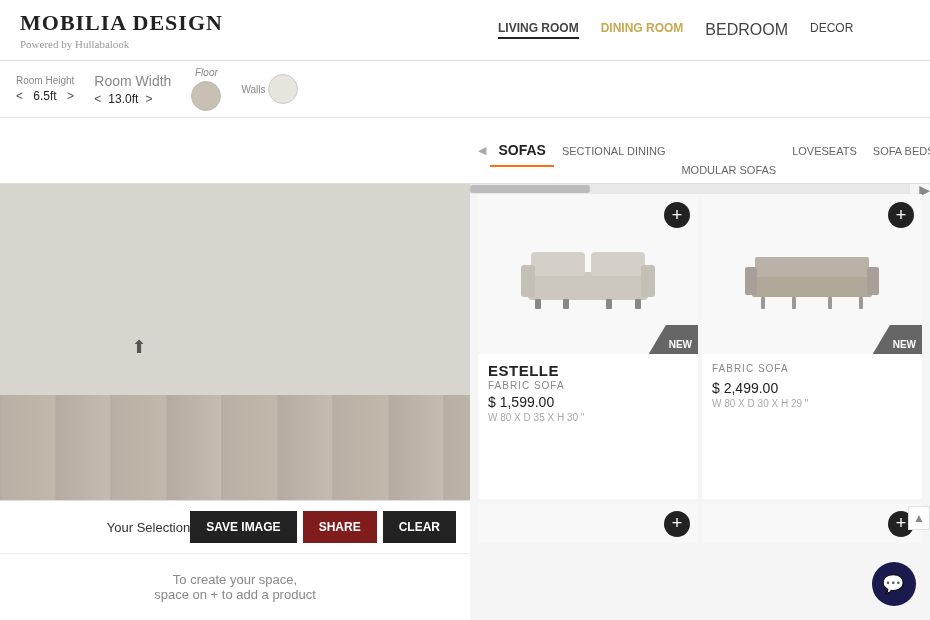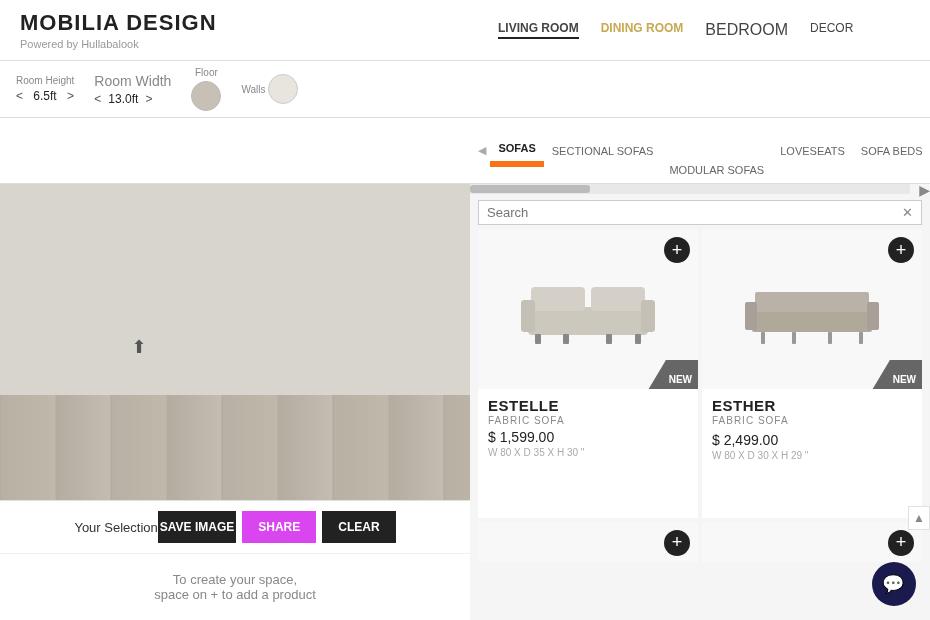--- a/index.html
+++ b/index.html
@@ -2,21 +2,21 @@
 <html><head>
   <meta charset="utf-8">
   <style>
     * { box-sizing: border-box; margin: 0; padding: 0; }
     body { font-family: Arial, sans-serif; background: #f5f5f5; width: 930px; height: 620px; overflow: hidden; display: flex; flex-direction: column; }
   </style>
 </head>
 <body>
 
 <div style="display:flex; align-items:center; background:#fff; border-bottom:1px solid #ddd; padding:10px 20px;">
-  <div style="flex:0 0 470px;">
+  <div style="flex:0 0 470px;font-family:Liberation Serif, serif;">
     <div style="font-size:22px;font-weight:bold;color:#222;letter-spacing:1px;">MOBILIA DESIGN</div>
     <div style="font-size:11px;color:#999;margin-top:2px;">Powered by Hullabalook</div>
   </div>
   <div style="flex:1; display:flex; gap:22px; padding-left:8px;">
     <span style="font-size:12px;color:#444;cursor:pointer;padding-bottom:2px;border-bottom:2px solid #222;font-weight:bold;">LIVING ROOM</span>
     <span style="font-size:12px;color:#c8a850;cursor:pointer;font-weight:bold;">DINING ROOM</span>
     <span style="font-size:16px;color:#444;cursor:pointer;">BEDROOM</span>
     <span style="font-size:12px;color:#444;cursor:pointer;">DECOR</span>
   </div>
 </div>
@@ -32,86 +32,82 @@
       </div>
     </div>
     <div>
       <div style="font-size:14px;color:#888;margin-bottom:3px;">Room Width</div>
       <div style="display:flex;align-items:center;gap:3px;">
         <button style="font-size:12px;border:none;background:none;cursor:pointer;color:#555;">&lt;</button>
         <span style="font-size:12px;color:#222;min-width:38px;text-align:center;">13.0ft</span>
         <button style="font-size:12px;border:none;background:none;cursor:pointer;color:#555;">&gt;</button>
       </div>
     </div>
-    <div style="display:flex;flex-direction:column;align-items:center;gap:3px;">
+    <div style="display:flex;flex-direction:column;align-items:center;gap:3px;font-style:italic;">
       <div style="font-size:10px;color:#888;">Floor</div>
       <div style="width:30px;height:30px;border-radius:50%;background:#c8c0b4;border:1px solid #bbb;cursor:pointer;"></div>
     </div>
     <div style="display:flex;flex-direction:row;align-items:center;gap:3px;">
       <div style="font-size:10px;color:#888;">Walls</div>
       <div style="width:30px;height:30px;border-radius:50%;background:#e8e4de;border:1px solid #ccc;cursor:pointer;"></div>
     </div>
   </div>
   <div style="flex:1;"></div>
 </div>
 
 <div style="display:flex; background:#fff; border-bottom:1px solid #ddd;">
   <div style="flex:0 0 470px;"></div>
   <div style="flex:1; display:flex; align-items:center; padding:0 4px; overflow:hidden;">
     <span style="font-size:11px;color:#aaa;cursor:pointer;padding:0 4px;">◀</span>
-    <span style="font-size:11px;color:#222;font-weight:bold;padding:7px 8px;border-bottom:6px solid #f97316;white-space:nowrap;cursor:pointer;">SOFAS</span>
-    <span style="font-size:11px;color:#666;padding:7px 8px;white-space:nowrap;cursor:pointer;">SECTIONAL SOFAS</span>
+    <span style="font-size:14px;color:#222;font-weight:bold;padding:7px 8px;border-bottom:2px solid #f97316;white-space:nowrap;cursor:pointer;">SOFAS</span>
+    <span style="font-size:11px;color:#666;padding:7px 8px;white-space:nowrap;cursor:pointer;">SECTIONAL DINING</span>
     <span style="font-size:11px;color:#666;padding:7px 8px;white-space:nowrap;cursor:pointer;margin-top:39px;">MODULAR SOFAS</span>
     <span style="font-size:11px;color:#666;padding:15px 8px;white-space:nowrap;cursor:pointer;">LOVESEATS</span>
     <span style="font-size:11px;color:#666;padding:2px 8px;white-space:nowrap;cursor:pointer;">SOFA BEDS</span>
 
   </div>
 </div>
 
 <div style="display:flex; flex:1; overflow:hidden;">
 
   <div style="width:470px;flex-shrink:0;display:flex;flex-direction:column;background:#f0eeea;">
 
     <div style="flex:1;position:relative;overflow:hidden;min-height:200px;">
 
       <div style="position:absolute;top:0;left:0;right:0;bottom:100px;background:#d8d4ce;"></div>
 
       <div style="position:absolute;bottom:0;left:0;right:0;height:105px;background:repeating-linear-gradient(90deg, #b0a898 0px, #b8b0a4 1px, #c0b8aa 55px, #b4aca0 56px, #c4bcb0 110px, #b0a898 111px);"></div>
 
       <div style="position:absolute;top:48%;left:28%;font-size:18px;color:#555;">⬆</div>
     </div>
 
-    <div style="padding:10px 14px;background:#fff;border-top:1px solid #e0e0e0;display:flex;align-items:center;justify-content:center;">
+    <div style="padding:10px 14px;background:#fff;border-top:1px solid #e0e0e0;display:flex;align-items:center;justify-content:flex-end;">
       <span style="font-size:13px;color:#333;font-weight:500;">Your Selection</span>
       <div style="display:flex;gap:6px;">
-        <button style="padding:9px 2px;font-size:12px;font-weight:bold;background:#222;color:#fff;border:none;cursor:pointer;">SAVE IMAGE</button>
-        <button style="padding:9px 16px;font-size:12px;font-weight:bold;background:#d946ef;color:#fff;border:none;cursor:pointer;">SHARE</button>
+        <button style="padding:9px 16px;font-size:12px;font-weight:bold;background:#222;color:#fff;border:none;cursor:pointer;">SAVE IMAGE</button>
+        <button style="padding:9px 16px;font-size:12px;font-weight:bold;background:#7f1d1d;color:#fff;border:none;cursor:pointer;">SHARE</button>
         <button style="padding:9px 16px;font-size:12px;font-weight:bold;background:#222;color:#fff;border:none;cursor:pointer;">CLEAR</button>
       </div>
     </div>
 
     <div style="padding:18px;text-align:center;background:#fff;border-top:1px solid #f0f0f0;">
       <div style="font-size:13px;color:#888;">To create your space,</div>
       <div style="font-size:13px;">
         <span style="color:#888;">space on + to add a product</span>
       </div>
     </div>
   </div>
 
   <div style="flex:1;display:flex;flex-direction:column;background:#f5f5f5;overflow:hidden;position:relative;">
 
     <div style="height:10px;background:#e8e8e8;position:relative;margin:0 20px 0 0;">
       <div style="position:absolute;left:0;top:1px;height:8px;width:120px;background:#bbb;border-radius:3px;cursor:pointer;"></div>
       <span style="position:absolute;right:-20px;top:-2px;font-size:14px;color:#888;cursor:pointer;">▶</span>
     </div>
 
-    <div style="display:flex;align-items:center;margin:6px 8px 4px;border:1px solid #ccc;background:#fff;padding:4px 8px;">
-      <input style="border: none; outline: none; flex: 1 1 0%; font-size: 13px; color: rgb(136, 136, 136);" placeholder="Search">
-      <span style="font-size:13px;color:#888;cursor:pointer;">✕</span>
-    </div>
 
     <div style="display:grid;grid-template-columns:repeat(2,1fr);gap:4px;padding:0 8px 8px;overflow-y:auto;flex:1;">
 
       <div style="background:#fff;position:relative;">
         <div style="height:160px;display:flex;align-items:center;justify-content:center;background:#f8f8f8;position:relative;overflow:hidden;">
 
           <svg width="150" height="75" viewBox="0 0 150 75">
 
             <rect x="15" y="35" width="120" height="28" rx="4" fill="#ccc8be"></rect>
 
@@ -153,21 +149,20 @@
             <rect x="24" y="60" width="4" height="12" rx="1" fill="#999"></rect>
             <rect x="55" y="60" width="4" height="12" rx="1" fill="#999"></rect>
             <rect x="91" y="60" width="4" height="12" rx="1" fill="#999"></rect>
             <rect x="122" y="60" width="4" height="12" rx="1" fill="#999"></rect>
           </svg>
           <button style="position:absolute;top:8px;right:8px;width:26px;height:26px;border-radius:50%;background:#222;color:#fff;border:none;font-size:18px;cursor:pointer;display:flex;align-items:center;justify-content:center;line-height:1;">+</button>
 
           <div style="position:absolute;bottom:0;right:0;background:#666;color:#fff;font-size:10px;font-weight:bold;padding:14px 6px 4px 20px;clip-path:polygon(35% 0%, 100% 0%, 100% 100%, 0% 100%);">NEW</div>
         </div>
         <div style="padding:8px 10px 6px;">
-          <div style="font-size:15px;font-weight:bold;color:#222;letter-spacing:0.5px;">ESTHER</div>
           <div style="font-size:10px;color:#888;letter-spacing:1px;margin-top:1px;">FABRIC SOFA</div>
           <div style="font-size:14px;color:#222;margin-top:6px;font-weight:500;">$ 2,499.00</div>
           <div style="font-size:10px;color:#aaa;margin-top:2px;">W 80 X D 30 X H 29 "</div>
         </div>
       </div>
 
       <div style="background:#fff;position:relative;height:40px;overflow:hidden;">
         <div style="height:40px;background:#f8f8f8;position:relative;">
           <button style="position:absolute;bottom:6px;right:8px;width:26px;height:26px;border-radius:50%;background:#222;color:#fff;border:none;font-size:18px;cursor:pointer;display:flex;align-items:center;justify-content:center;">+</button>
         </div>

